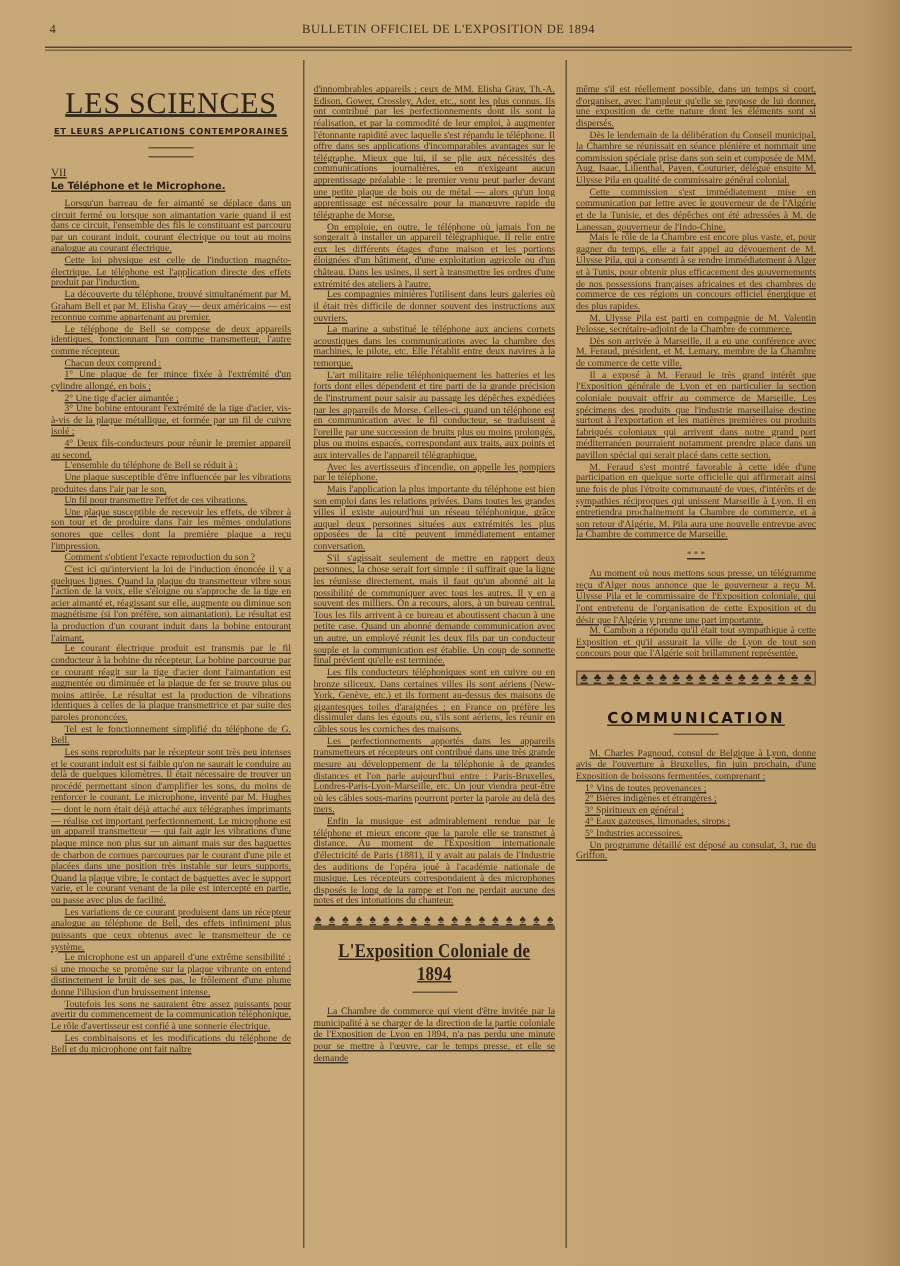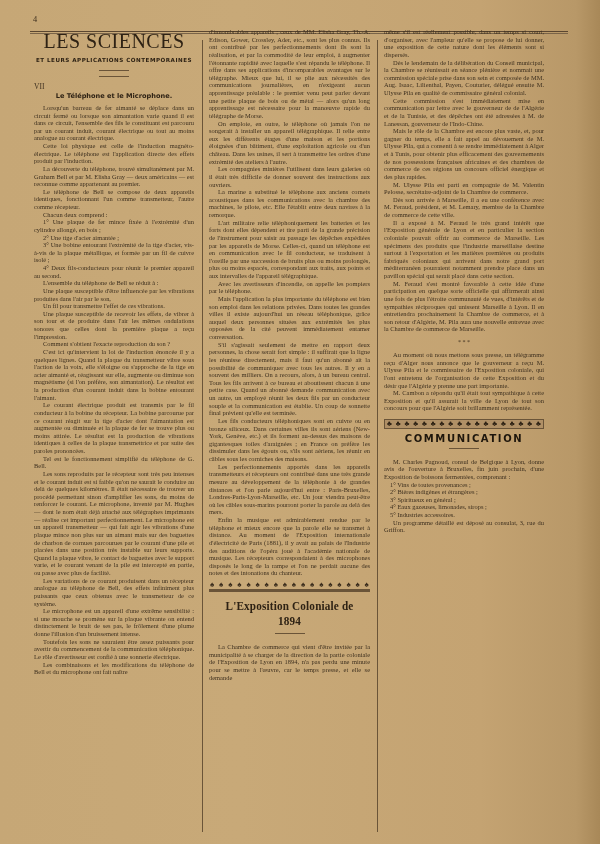--- a/index.html
+++ b/index.html
@@ -13,52 +13,53 @@
   }
   .page { position: absolute; left: 30px; top: 0; width: 538px; height: 844px; }
   .running-head {
     position: absolute; top: 14px; left: 0; width: 538px; height: 16px;
     font-size: 8.4px; letter-spacing: 0.3px; color: #3e2f1e;
   }
   .running-head .pg { position: absolute; left: 3px; top: 1px; }
   .running-head .title { position: absolute; left: 0; right: 0; text-align: center; top: 1px; }
   .head-rule { position: absolute; top: 31px; left: 0; width: 538px; border-top: 1px solid #5a4630; }
   .head-rule2 { position: absolute; top: 33px; left: 0; width: 538px; border-top: 0.5px solid #7a6448; }
-  .col { position: absolute; top: 28px; font-size: 6.45px; line-height: 7.62px; text-align: justify; color: #3e301f; }
+  .col { position: absolute; top: 56px; font-size: 6.45px; line-height: 7.62px; text-align: justify; color: #3e301f; text-decoration: underline; }
   .col p { text-indent: 9px; margin: 0; hyphens: auto; }
   .col p.noind { text-indent: 0; }
   .col1 { left: 4px; width: 160px; }
   .col2 { left: 179px; width: 161px; }
   .col3 { left: 354px; width: 160px; }
   .vrule { position: absolute; top: 40px; border-left: 1px solid #6a5438; }
   .vr1 { left: 172px; height: 792px; }
   .vr2 { left: 347px; height: 792px; }
   .sec-title { text-align: center; font-size: 20px; letter-spacing: 0.5px; font-weight: normal; color: #2e2214; margin-top: 2px; line-height: 22px; }
   .sec-sub { text-align: center; font-family: "DejaVu Sans", sans-serif; font-weight: bold; font-size: 5.6px; letter-spacing: 0.5px; margin-top: 5px; color: #2e2214; }
   .short-rule { width: 30px; margin: 5px auto 5px; border-top: 1px solid #6a5438; }
   .outline-title {
     text-align: center; font-family: "DejaVu Serif", serif; font-size: 13.5px; letter-spacing: 2.5px;
     color: transparent; -webkit-text-stroke: 0.6px #2e2214; font-weight: normal; line-height: 15px;
   }
   .roman { font-size: 7.5px; margin-top: 6px; }
-  .art-title { text-align: center; font-family: "DejaVu Sans", sans-serif; font-weight: bold; font-size: 6.6px; margin: 3px 0 3px; color: #2e2214; }
+  .art-title { text-align: left; font-family: "DejaVu Sans", sans-serif; font-weight: bold; font-size: 6.6px; margin: 3px 0 3px; color: #2e2214; }
   .deco { height: 11px; margin: 4px 0 2px; display: flex; justify-content: space-between; align-items: flex-end; border-bottom: 3px solid #6a5438; padding: 0 1px; font-size: 8px; line-height: 8px; color: #3a2c1c; }
   .deco2 { height: 10px; margin: 7px 0 4px; display: flex; justify-content: space-between; align-items: center; border: 1px solid #6a5438; background: #b09066; padding: 0 2px; font-size: 7.5px; line-height: 8px; color: #2e2214; }
   .expo-title { text-align: center; font-size: 13px; font-weight: bold; letter-spacing: 0.2px; margin-top: 6px; color: #2e2214; line-height: 15px; transform: scaleX(0.86); }
-  .comm-title { text-align: center; font-family: "DejaVu Sans", sans-serif; font-weight: bold; font-size: 10px; letter-spacing: 1.6px; margin-top: 6px; color: #1e160c; }
+  .comm-title { text-align: center; font-family: "DejaVu Sans", sans-serif; font-weight: bold; font-size: 10px; letter-spacing: 1.6px; margin-top: 19px; color: #1e160c; }
   .stars { text-align: center; font-size: 6px; margin: 6px 0 6px; line-height: 6px; }
   .list p { text-indent: 6px; }
   .gap { height: 4px; }
 </style>
 </head>
 <body>
 
 <div class="page">
   <div class="running-head">
     <span class="pg">4</span>
+    <span class="title">BULLETIN OFFICIEL DE L'EXPOSITION DE 1894</span>
   </div>
   <div class="head-rule"></div>
   <div class="head-rule2"></div>
 
   <div class="vrule vr1"></div>
   <div class="vrule vr2"></div>
 
   <div class="col col1">
     <div class="sec-title">LES SCIENCES</div>
     <div class="sec-sub">ET LEURS APPLICATIONS CONTEMPORAINES</div>

